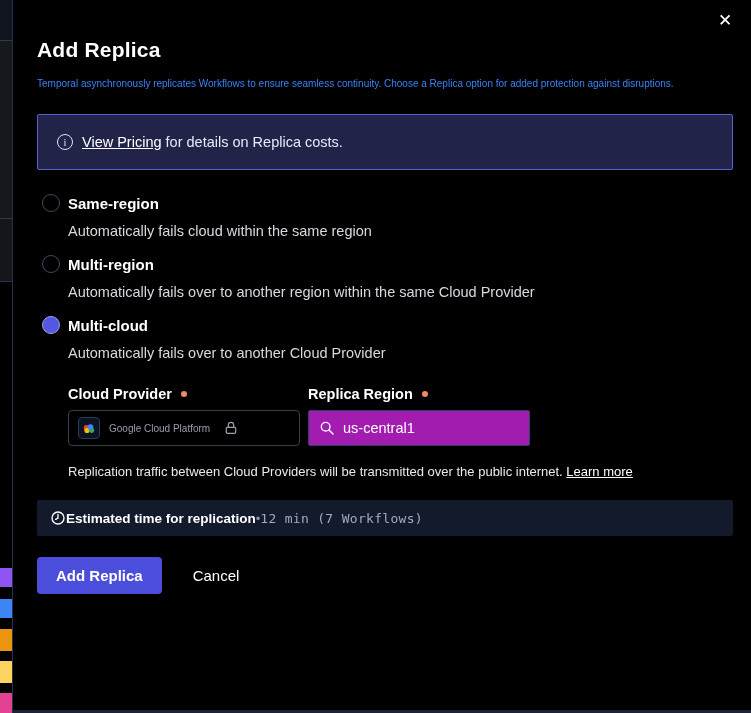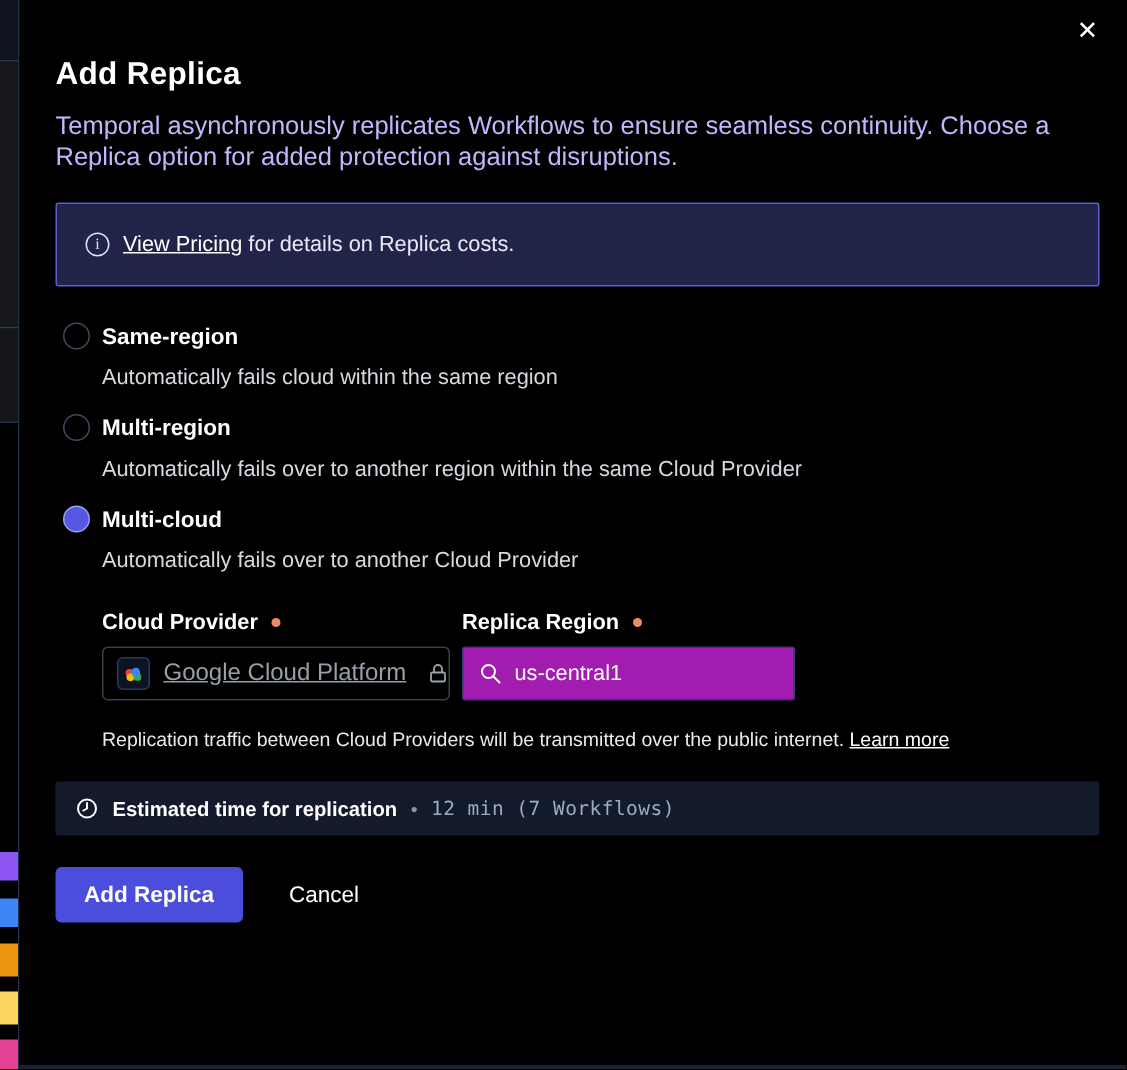--- a/index.html
+++ b/index.html
@@ -22,21 +22,21 @@
   .blk2{top:629px;height:22px;}
   .blk3{top:661px;height:22px;}
   .blk4{top:693px;height:20px;}
   .v-line{position:absolute;left:12px;top:0;width:1px;height:713px;background:#26324c;}
   
   .bottom-bar{position:absolute;left:13px;right:0;bottom:0;height:3px;background:#1a2238;}
   
   .modal{position:absolute;left:13px;top:0;width:738px;height:710px;background:#000;box-sizing:border-box;padding:0 18px 0 24px;}
   .close-btn{position:absolute;top:8px;right:14px;width:24px;height:24px;display:flex;align-items:center;justify-content:center;color:#fff;font-size:17px;cursor:pointer;line-height:1;}
   .title{font-size:21px;font-weight:bold;color:#fff;margin:38px 0 11px 0;letter-spacing:.2px;}
-  .desc{font-size:17px;line-height:21px;color:#c4b5fd;width:696px;}
+  .desc{font-size:10px;line-height:21px;color:#3b82f6;width:696px;}
   
   .pricing-banner{margin-top:20px;width:696px;height:56px;box-sizing:border-box;
     background:#222349;border:1px solid #595fd2;border-radius:2px;
     display:flex;align-items:center;padding:0 19px;gap:9px;font-size:14.5px;color:#e8eaf8;}
   .info-icon{width:16px;height:16px;border:1.3px solid #dfe3f2;border-radius:50%;
     display:flex;align-items:center;justify-content:center;font-size:10.5px;
     font-family:"Liberation Serif",serif;color:#dfe3f2;box-sizing:border-box;flex:0 0 auto;}
   .pricing-link{color:#fff;text-decoration:underline;cursor:pointer;}
   
   .options{margin-top:24px;padding-left:5px;}
@@ -47,31 +47,31 @@
   .option-label{font-size:15px;font-weight:bold;color:#fff;}
   .option-desc{margin:9px 0 0 26px;font-size:14.5px;line-height:20px;color:#d6dae0;}
   
   .form-row{display:flex;gap:8px;margin:22px 0 0 26px;}
   .field-label{font-size:14.5px;font-weight:bold;color:#fff;display:flex;align-items:center;gap:9px;height:17px;margin-bottom:8px;}
   .req-dot{width:6px;height:6px;border-radius:50%;background:#ef8a67;flex:0 0 auto;}
   .select-box{width:232px;height:36px;box-sizing:border-box;border:1px solid #3a3f49;border-radius:4px;
     display:flex;align-items:center;padding:0 9px;gap:9px;cursor:not-allowed;}
   .gcp-chip{width:22px;height:22px;border-radius:4px;background:#0c1424;border:1px solid #2a3a5e;
     box-sizing:border-box;display:flex;align-items:center;justify-content:center;flex:0 0 auto;}
-  .select-text{font-size:16px;color:#989fa9;white-space:nowrap;text-decoration:underline;}
+  .select-text{font-size:10px;color:#989fa9;white-space:nowrap;}
   .lock-icon{margin-left:4px;display:flex;flex:0 0 auto;}
   .input-box{width:222px;height:36px;box-sizing:border-box;border:1px solid #333e6a;border-radius:2px;
     display:flex;align-items:center;padding:0 10px;gap:8px;background:#a21caf;}
   .input-box input{background:transparent;border:none;outline:none;color:#fff;font-size:14.5px;
     font-family:"Liberation Sans",sans-serif;width:160px;padding:0;}
   .note{margin:18px 0 0 26px;font-size:13px;color:#e8eaee;}
   .note-link{color:#fff;text-decoration:underline;cursor:pointer;}
   
   .estimate{margin-top:21px;width:696px;height:36px;box-sizing:border-box;background:#121a2c;border-radius:2px;
-    display:flex;align-items:center;padding:0 13px;gap:9px;}
+    display:flex;align-items:center;padding:0 13px;gap:0;}
   .estimate-label{font-size:13.5px;font-weight:bold;color:#fff;}
   .dot-sep{color:#8a93a5;font-size:13px;}
   .estimate-value{font-family:"DejaVu Sans Mono",monospace;font-size:13px;color:#9cabc2;letter-spacing:.3px;}
   
   .actions{margin-top:21px;display:flex;align-items:center;gap:31px;}
   .btn-primary{background:#4a4edb;color:#fff;font-weight:bold;font-size:15px;height:37px;padding:0 19px;
     border:none;border-radius:4px;font-family:"Liberation Sans",sans-serif;cursor:pointer;}
   .btn-cancel{background:none;border:none;color:#fff;font-size:15px;font-weight:500;
     font-family:"Liberation Sans",sans-serif;cursor:pointer;padding:0;}
   svg{display:block;}

